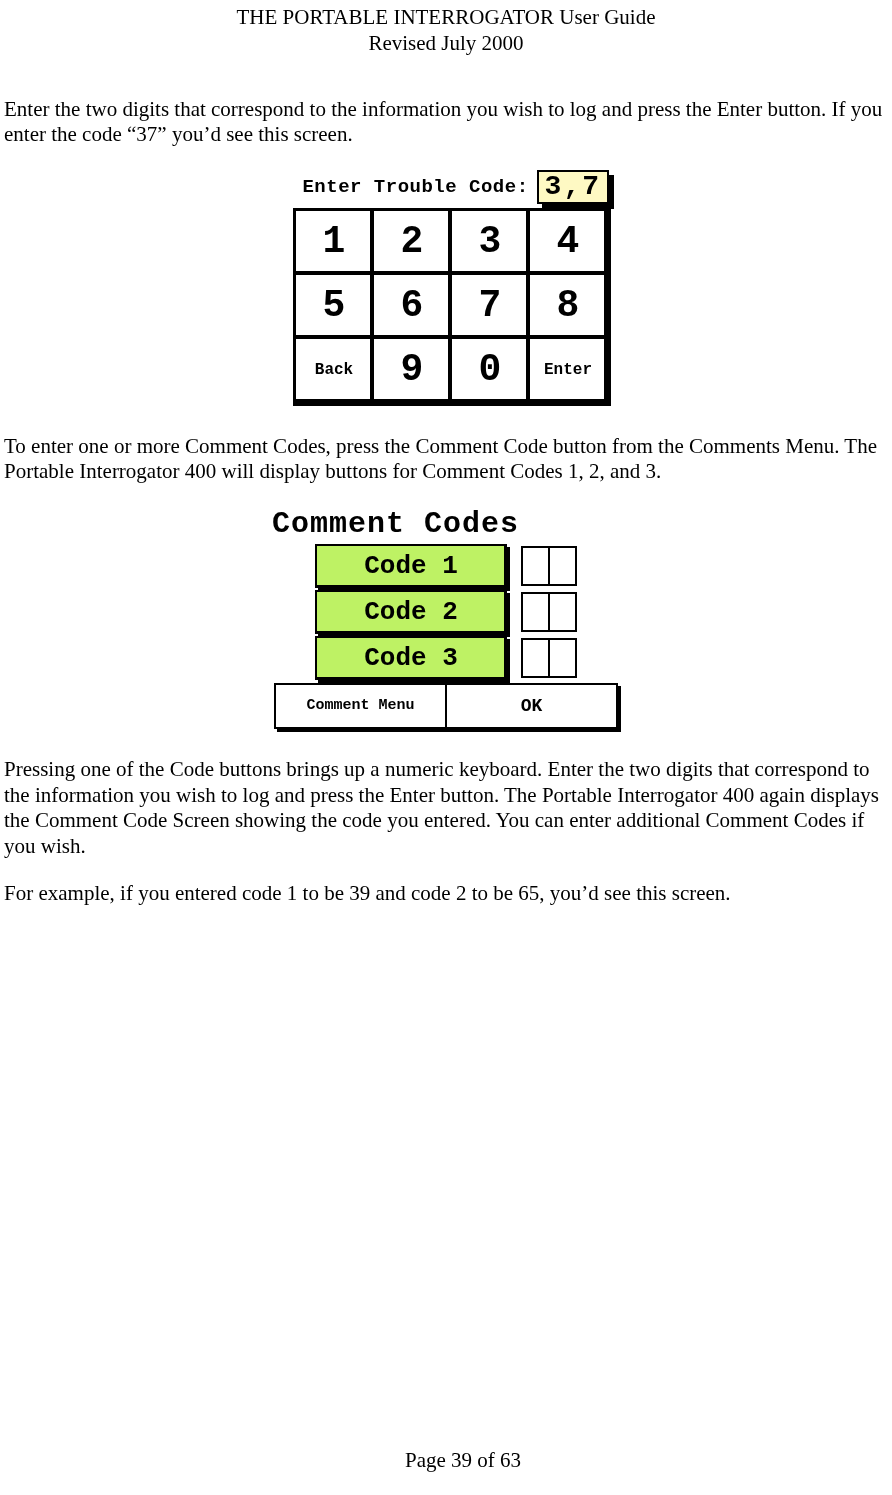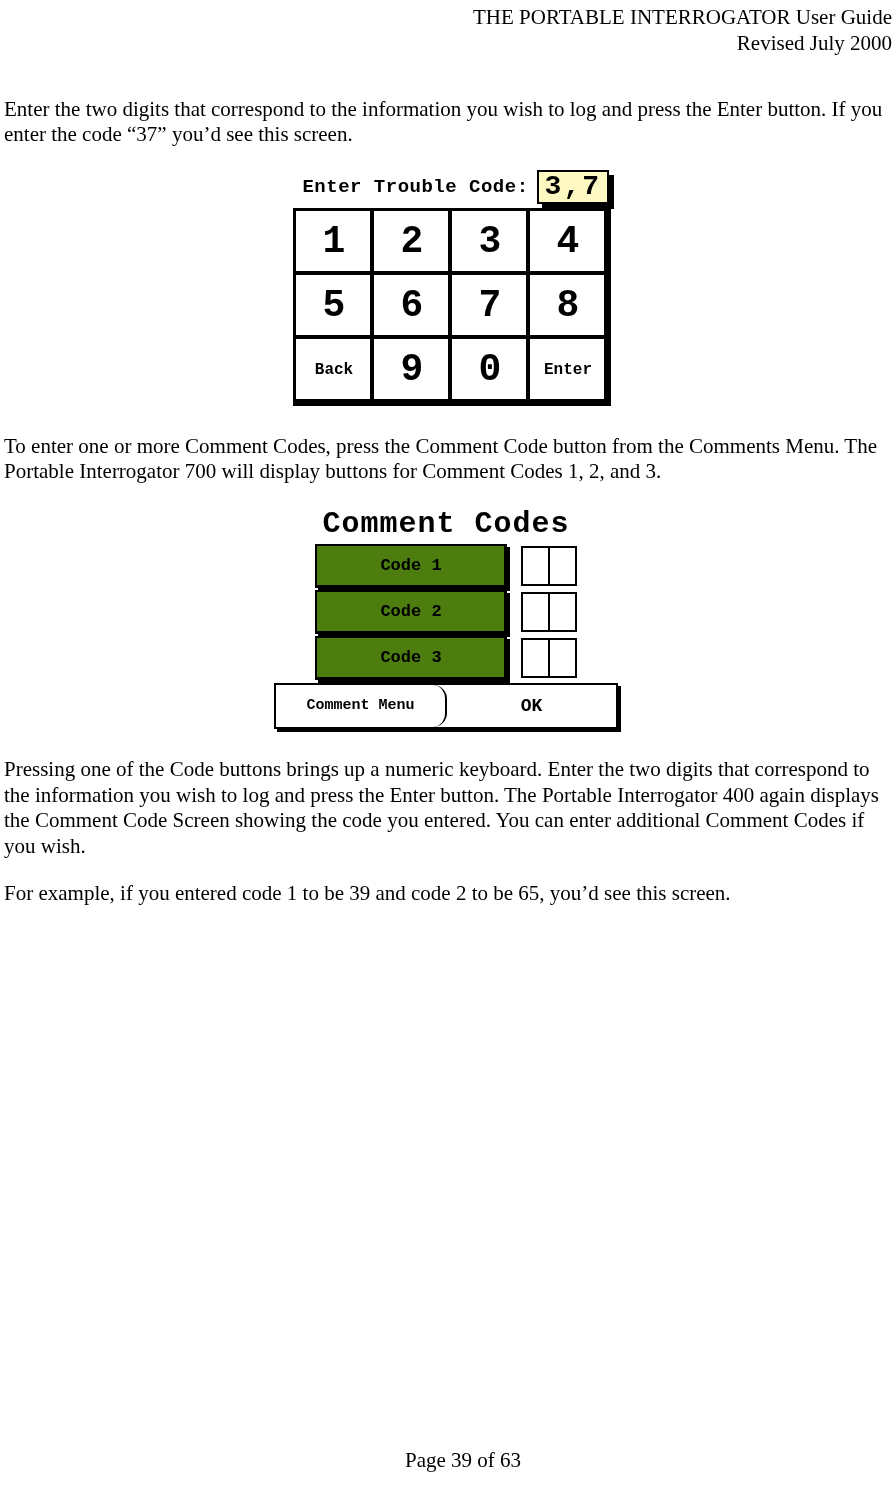--- a/index.html
+++ b/index.html
@@ -12,21 +12,21 @@
     width: 892px;
   }
   .page {
     width: 892px;
     min-height: 1495px;
     box-sizing: border-box;
     padding: 4px 0 0 0;
     position: relative;
   }
   .header {
-    text-align: right;
+    text-align: center;
     line-height: 1.25;
     margin-bottom: 40px;
   }
   .header .title { }
   .header .rev { }
   .body-text {
     margin: 0 0 22px 0;
     padding: 0 2px 0 4px;
     line-height: 1.22;
   }
@@ -101,21 +101,21 @@
   }
 
   
   .ccodes {
     width: 348px;
   }
   .cc-title {
     font-family: "Courier New", monospace;
     font-weight: bold;
     font-size: 30px;
-    text-align: center;
+    text-align: left;
     letter-spacing: 1px;
     margin-bottom: 2px;
   }
   .cc-stack {
     display: flex;
     flex-direction: column;
     align-items: center;
   }
   .cc-row {
     display: flex;
@@ -125,22 +125,22 @@
   .cc-btn {
     width: 188px;
     height: 40px;
     border: 2px solid #000;
     box-shadow: 3px 3px 0 #000, inset -1px -1px 0 #000;
     display: flex;
     align-items: center;
     justify-content: center;
     font-family: "Courier New", monospace;
     font-weight: bold;
-    font-size: 17px;
-    background: #4d7c0f;
+    font-size: 26px;
+    background: #bef264;
     margin-right: 14px;
   }
   .cc-val {
     width: 52px;
     height: 36px;
     border: 2px solid #000;
     position: relative;
     background: #fff;
   }
   .cc-val::after {
@@ -160,21 +160,20 @@
     border: 2px solid #000;
     margin: 2px auto 0 auto;
     box-shadow: 3px 3px 0 #000;
   }
   .cc-bottom > div {
     display:flex;
     align-items:center;
     justify-content:center;
     font-family: "Courier New", monospace;
     font-weight: bold;
-    border-radius: 14px;
   }
   .cc-menu {
     flex: 1;
     border-right: 2px solid #000;
     font-size: 15px;
   }
   .cc-ok {
     flex: 1;
     font-size: 18px;
   }
@@ -214,21 +213,21 @@
           <div class="key small">Back</div>
           <div class="key">9</div>
           <div class="key">0</div>
           <div class="key small">Enter</div>
         </div>
       </div>
     </div>
   </div>
 
 
-  <p class="body-text">To enter one or more Comment Codes, press the Comment Code button from the Comments Menu.  The Portable Interrogator 700 will display buttons for Comment Codes 1, 2, and 3.</p>
+  <p class="body-text">To enter one or more Comment Codes, press the Comment Code button from the Comments Menu.  The Portable Interrogator 400 will display buttons for Comment Codes 1, 2, and 3.</p>
 
   <div class="figure">
     <div class="ccodes">
       <div class="cc-title">Comment Codes</div>
       <div class="cc-stack">
         <div class="cc-row">
           <div class="cc-btn">Code 1</div>
           <div class="cc-val"></div>
         </div>
         <div class="cc-row">

